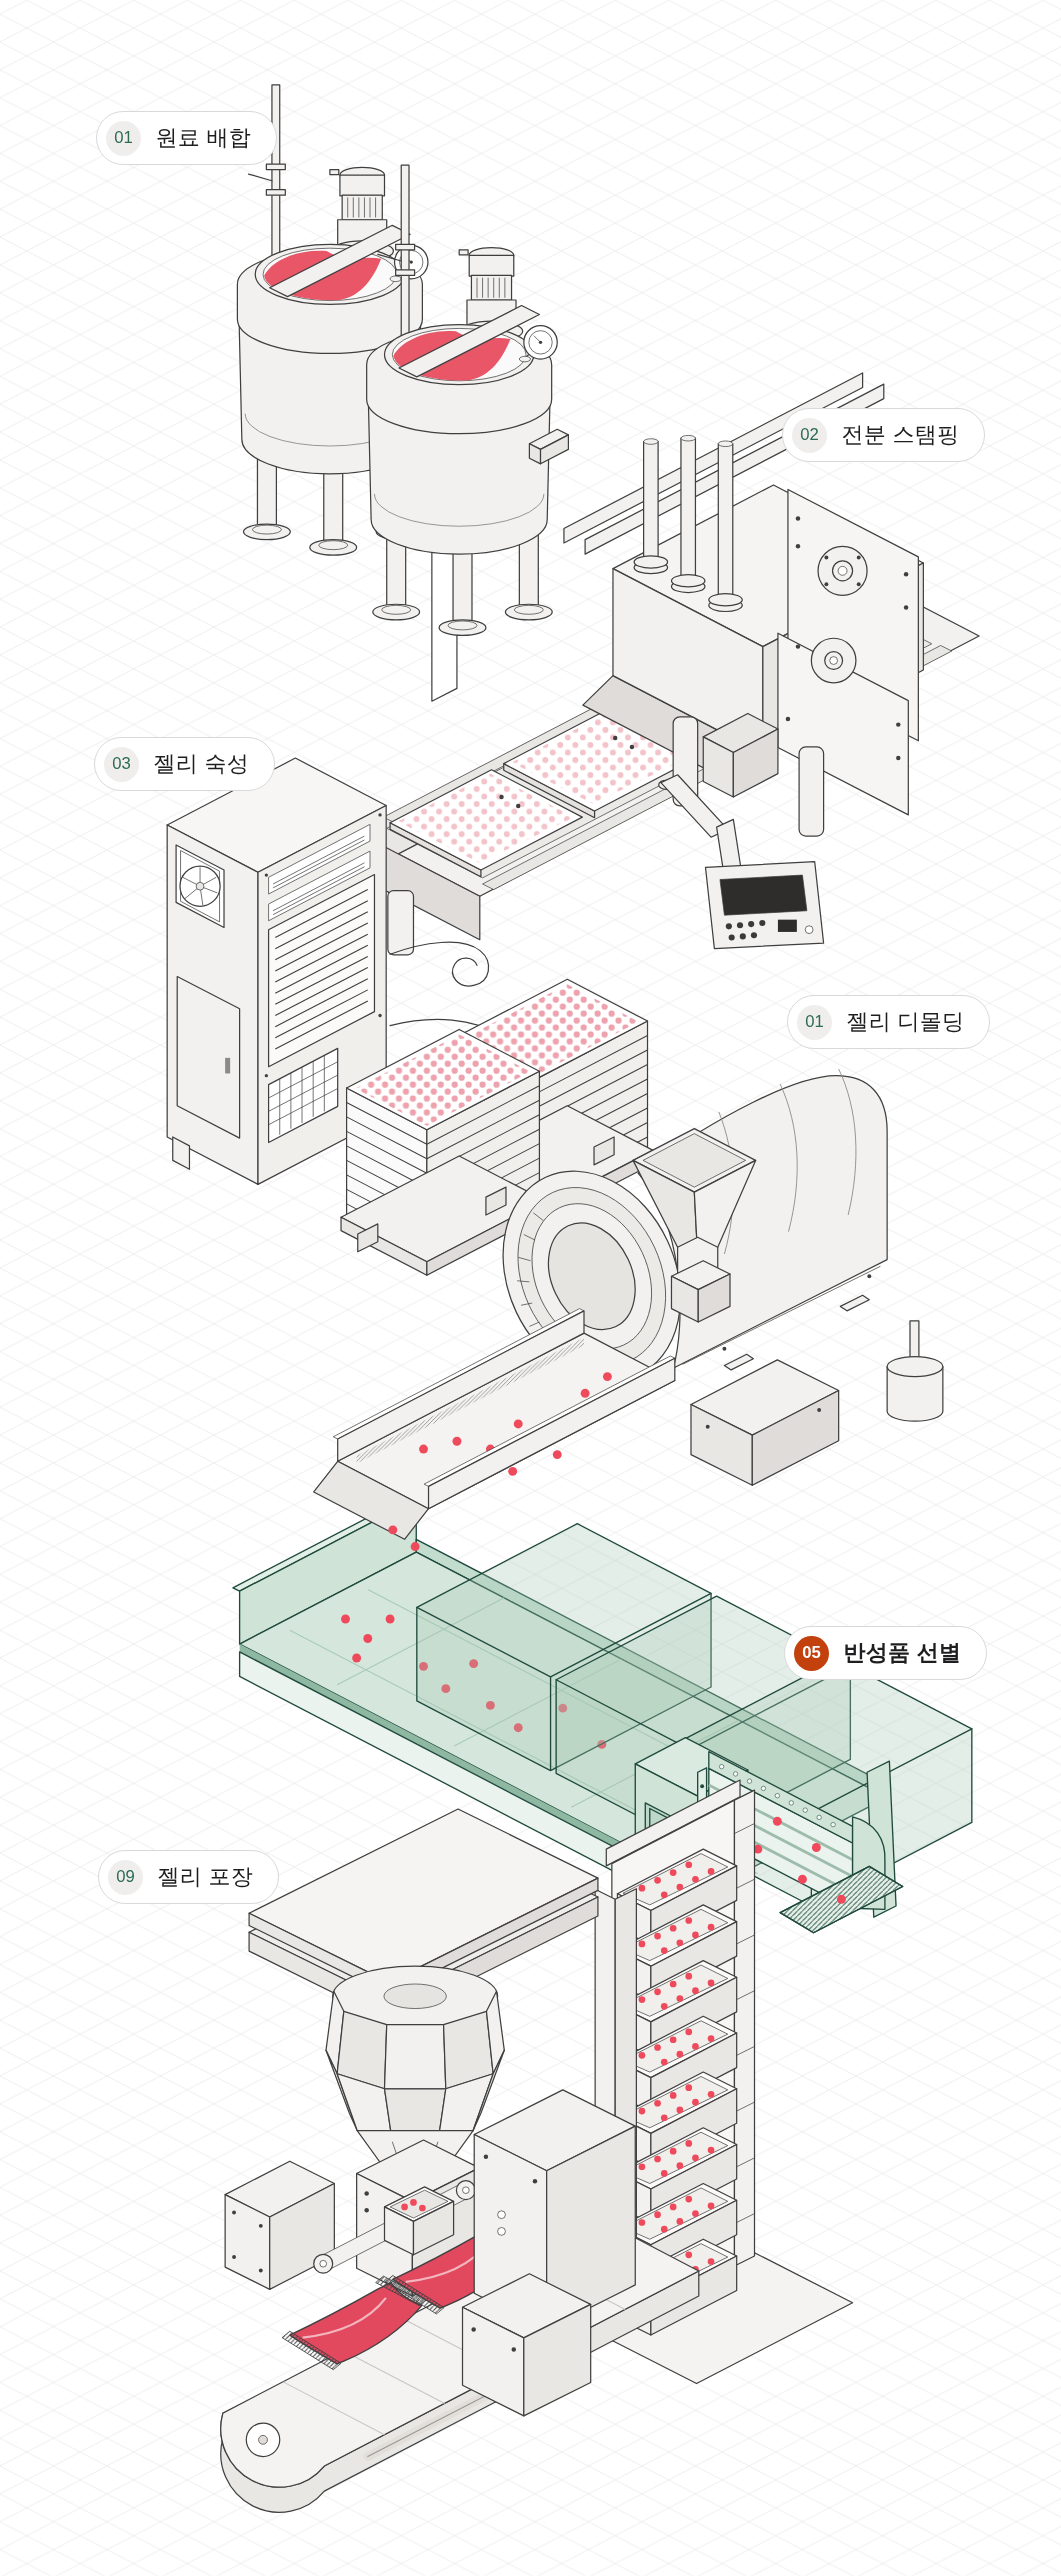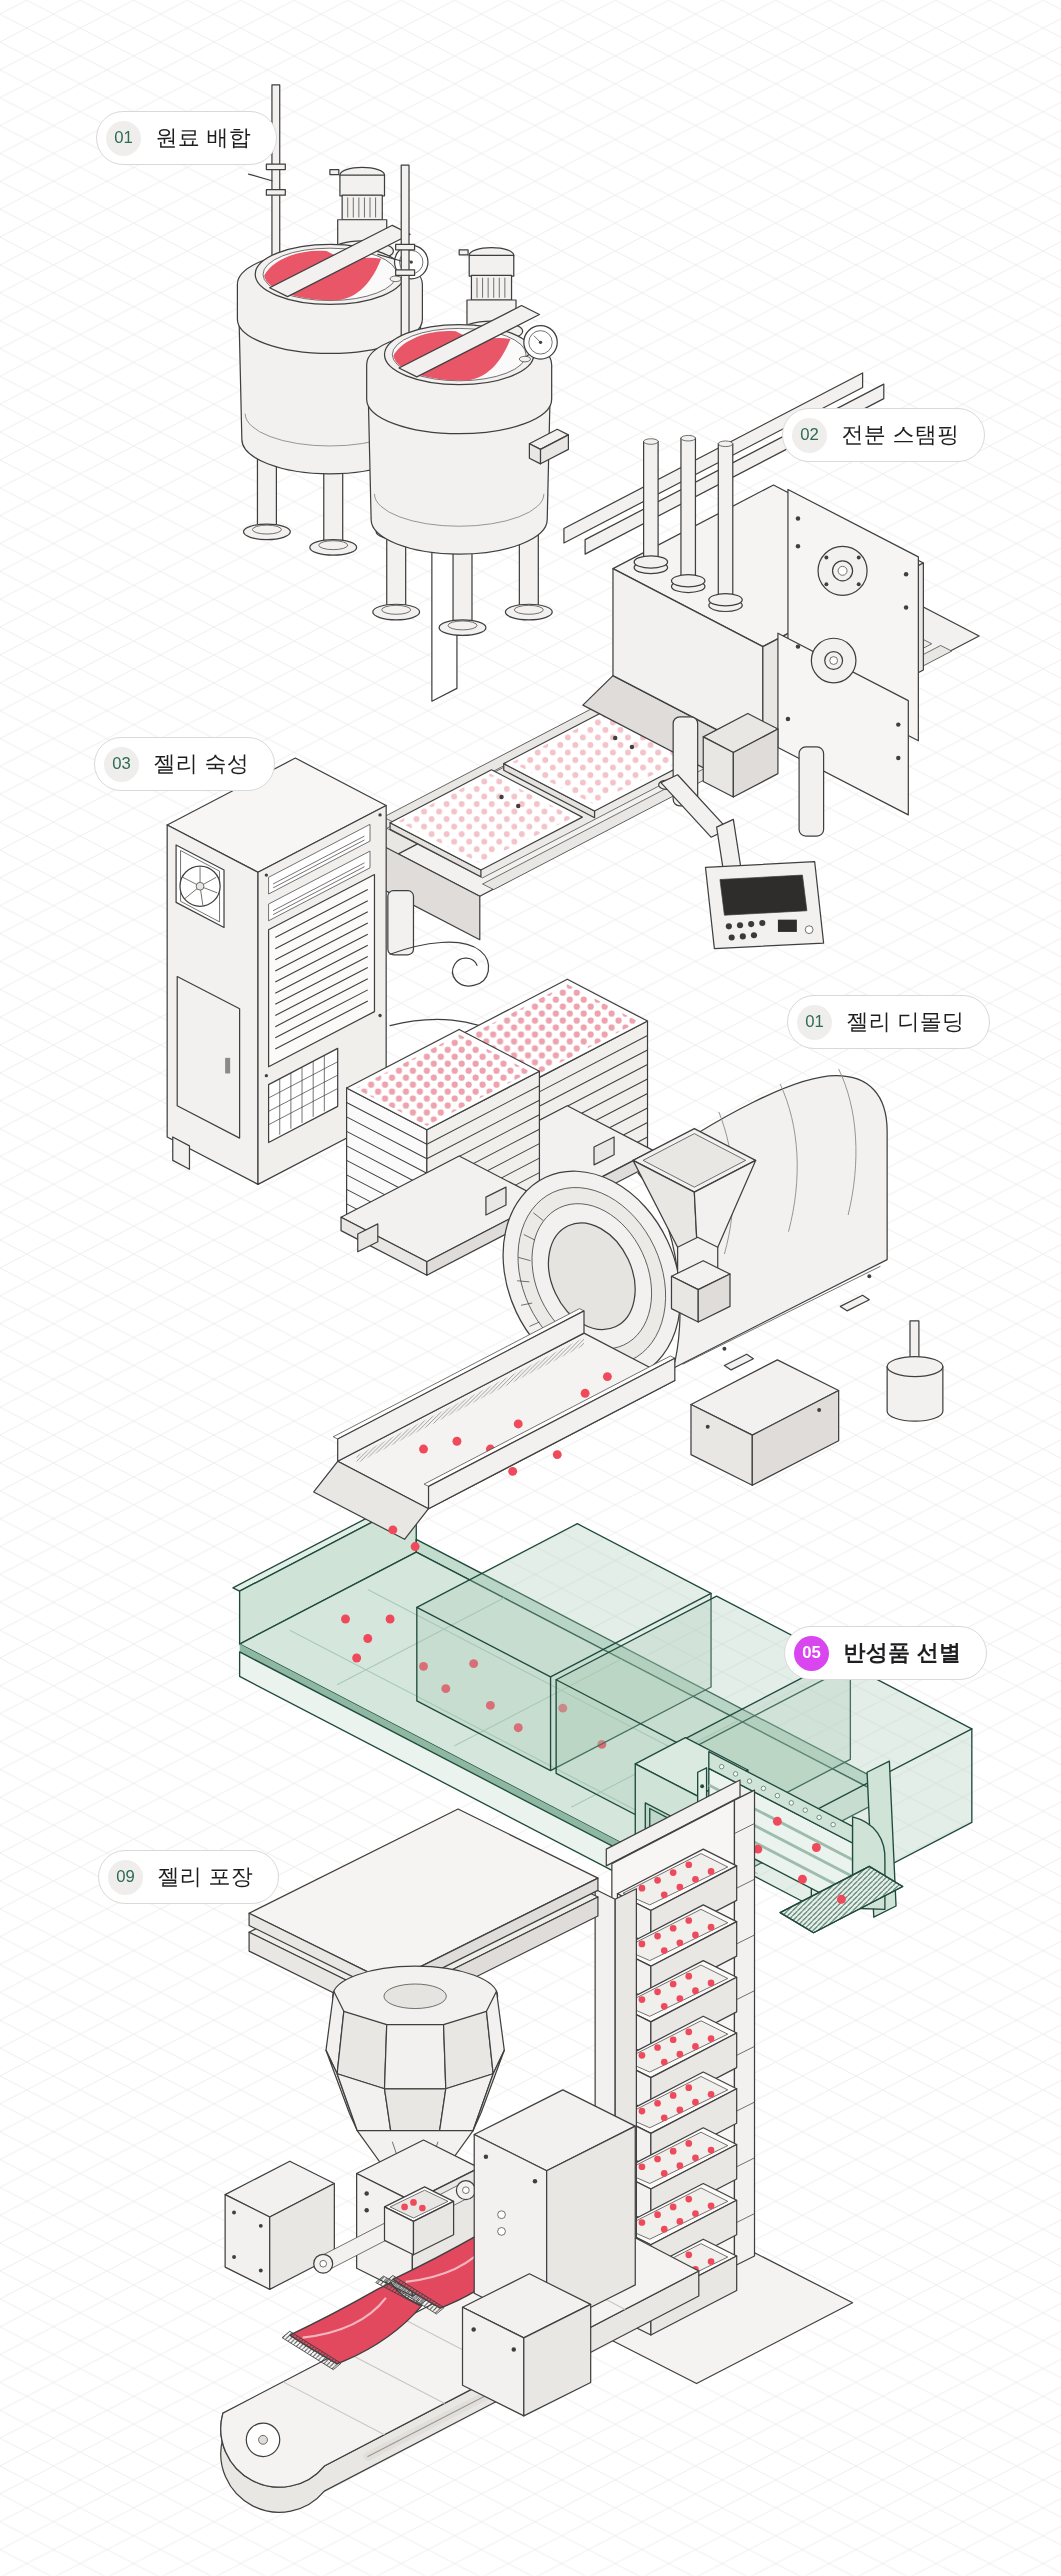--- a/index.html
+++ b/index.html
@@ -14,21 +14,21 @@
   .gln{stroke:#1f4a3d;stroke-width:2.4;stroke-linejoin:round;stroke-linecap:round}
   .gf0{fill:#daeae0}.gf1{fill:#cfe3d7}.gf2{fill:#c2dccd}.gf3{fill:#eaf3ed}
   .red{fill:#ef4a5c}
   .liq{fill:#e85668}
   
   .pill{position:absolute;display:flex;align-items:center;height:54px;background:#fff;
         border:1.4px solid #d9d9d9;border-radius:33px;padding:0 24.5px 0 9px;box-sizing:border-box;gap:14.5px}
   .pill .badge{width:35px;height:35px;border-radius:50%;background:#efeeed;color:#2d6b52;
         display:flex;align-items:center;justify-content:center;font-size:16.7px;font-weight:500;flex:0 0 auto}
   .pill .t{font-size:22px;color:#1e1e20;white-space:nowrap;letter-spacing:0.3px}
-  .pill.active .badge{background:#d946ef;color:#fff;font-weight:700}
+  .pill.active .badge{background:#c2410c;color:#fff;font-weight:700}
   .pill.active .t{font-weight:700}
 </style>
 </head>
 <body>
 
 <div class="canvas">
 
 <svg class="scene" width="1061" height="2576" viewBox="0 0 1904 4622">
 <defs>
   <pattern id="grid" width="96" height="50" patternUnits="userSpaceOnUse">

